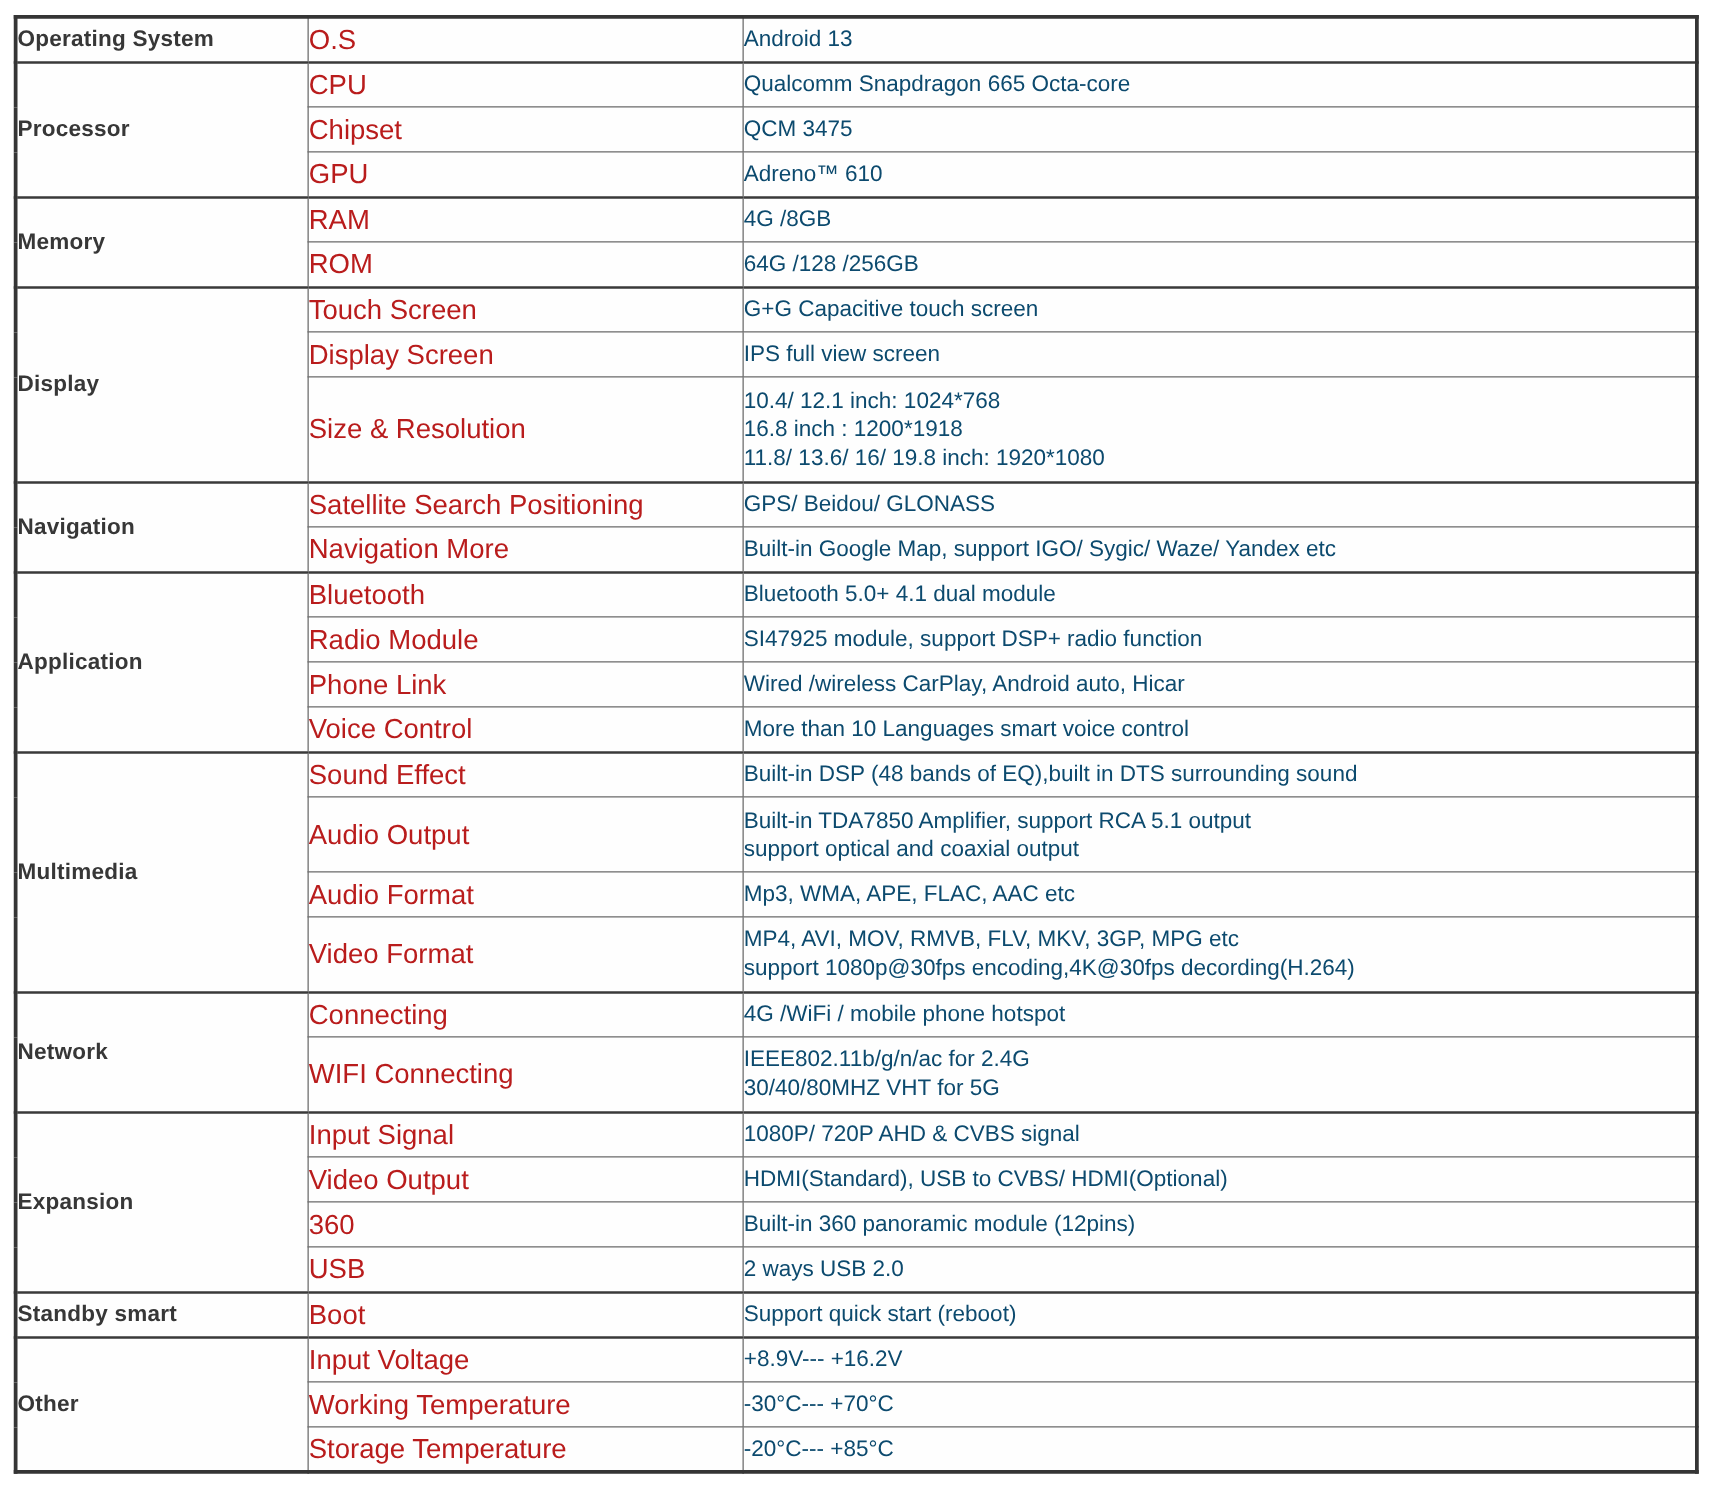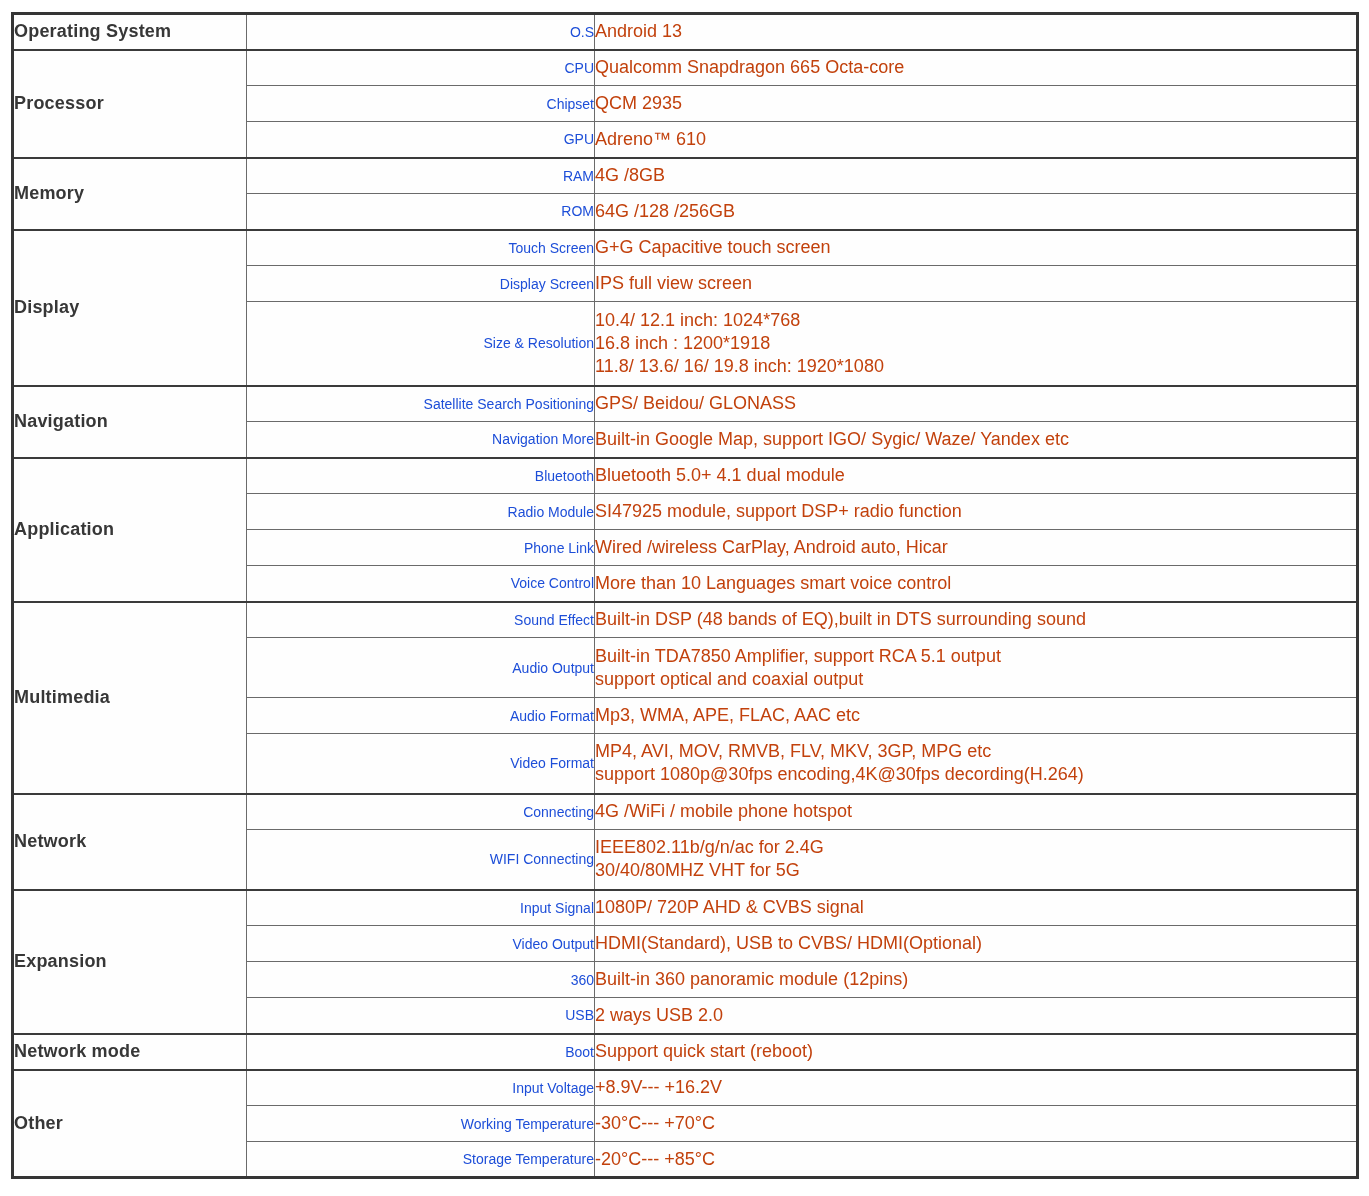--- a/index.html
+++ b/index.html
@@ -37,29 +37,28 @@
   }
   td.cat {
     border-right: 2px solid #3a3a3a;
     font-weight: bold;
     font-size: 18px;
     padding-left: 28px;
     letter-spacing: 0.2px;
     color: #373737;
   }
   td.sub {
-    font-size: 14px;
+    font-size: 22px;
     padding-left: 30px;
-    color: #1d4ed8;
-    text-align: right;
+    color: #b91c1c;
   }
   td.val {
     font-size: 18px;
     padding-left: 110px;
-    color: #c2410c;
+    color: #0c4a6e;
   }
   td.val .line {
     line-height: 23px;
     white-space: nowrap;
   }
   tr.h1 { height: 36px; }
   tr.h2 { height: 60px; }
   tr.h3 { height: 84px; }
 </style>
 </head>
@@ -83,21 +82,21 @@
         <tr class="h1 group-start">
           <td class="cat" rowspan="3">Processor</td>
           <td class="sub">CPU</td>
           <td class="val">
             <div class="line">Qualcomm Snapdragon 665 Octa-core</div>
           </td>
         </tr>
         <tr class="h1">
           <td class="sub">Chipset</td>
           <td class="val">
-            <div class="line">QCM 2935</div>
+            <div class="line">QCM 3475</div>
           </td>
         </tr>
         <tr class="h1">
           <td class="sub">GPU</td>
           <td class="val">
             <div class="line">Adreno™ 610</div>
           </td>
         </tr>
         <tr class="h1 group-start">
           <td class="cat" rowspan="2">Memory</td>
@@ -231,21 +230,21 @@
             <div class="line">Built-in 360 panoramic module (12pins)</div>
           </td>
         </tr>
         <tr class="h1">
           <td class="sub">USB</td>
           <td class="val">
             <div class="line">2 ways USB 2.0</div>
           </td>
         </tr>
         <tr class="h1 group-start">
-          <td class="cat" rowspan="1">Network mode</td>
+          <td class="cat" rowspan="1">Standby smart</td>
           <td class="sub">Boot</td>
           <td class="val">
             <div class="line">Support quick start (reboot)</div>
           </td>
         </tr>
         <tr class="h1 group-start">
           <td class="cat" rowspan="3">Other</td>
           <td class="sub">Input Voltage</td>
           <td class="val">
             <div class="line">+8.9V--- +16.2V</div>

